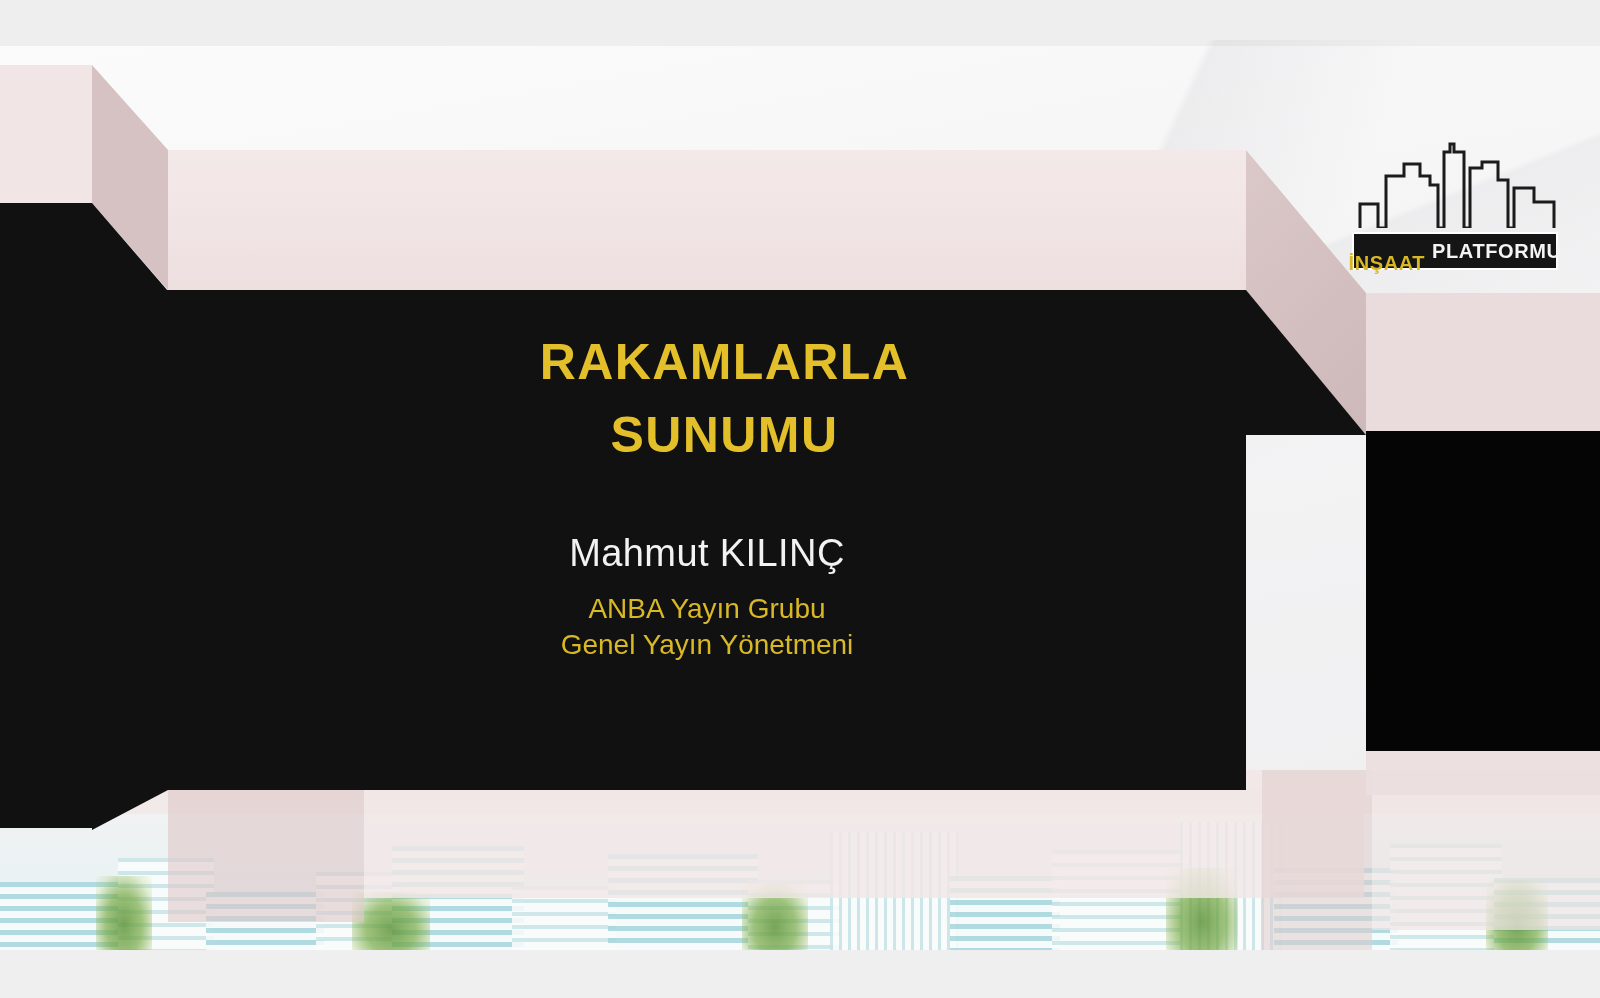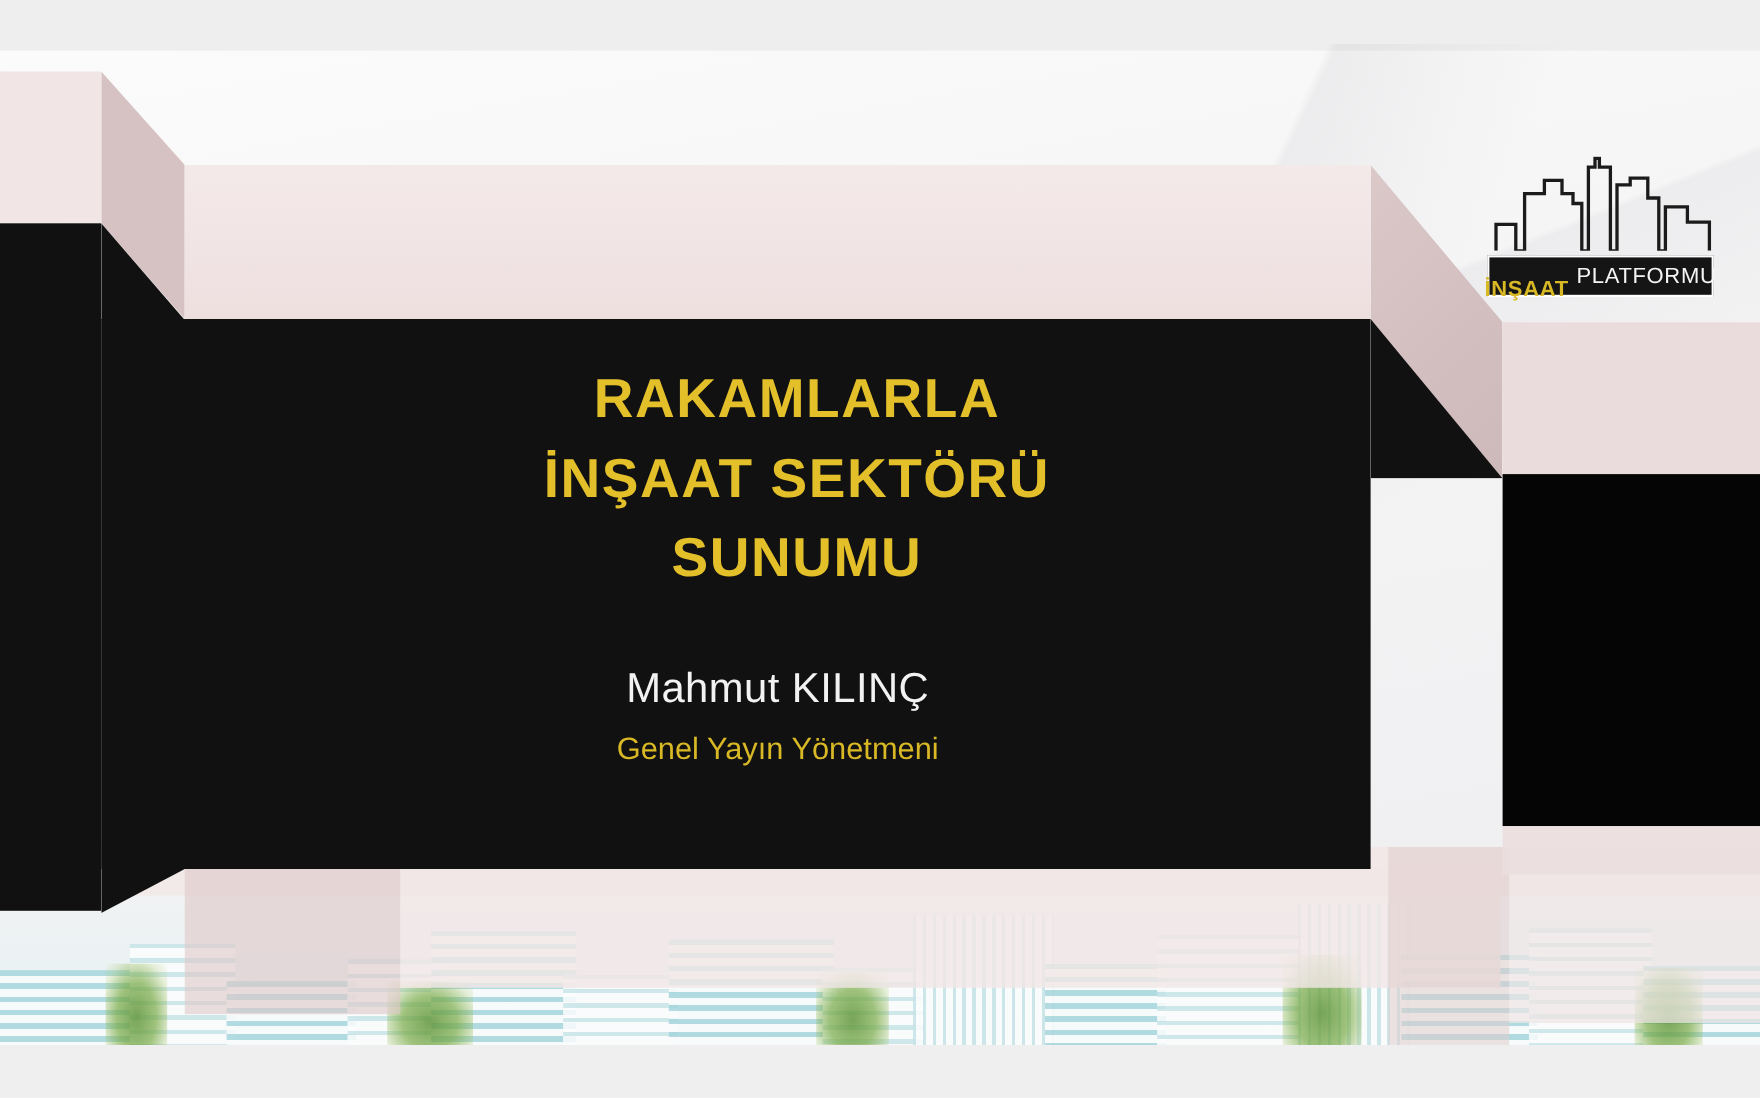--- a/index.html
+++ b/index.html
@@ -212,21 +212,21 @@
     box-sizing: border-box;
     display: flex;
     align-items: center;
     justify-content: center;
     gap: 7px;
   }
   #logo-word-1 {
     color: #d9b826; font-size: 20px; font-weight: 700; letter-spacing: 0.6px; margin-top: 25px;
   }
   #logo-word-2 {
-    color: #f4f4f4; font-size: 20px; font-weight: 400; letter-spacing: 0.6px;
+    color: #f4f4f4; font-size: 20px; font-weight: 700; letter-spacing: 0.6px;
   }
 </style>
 </head>
 <body>
 
 <div id="slide-root">
 
   <div class="layer" id="bg-top-gray"></div>
   <div class="layer" id="bg-light-field"></div>
   <div class="layer" id="bg-facet-a"></div>
@@ -275,27 +275,27 @@
   <div class="layer" id="slab-black-wedge-right"></div>
   <div class="layer" id="slab-right-col-pink"></div>
   <div class="layer" id="slab-right-col-black"></div>
   <div class="layer" id="slab-bottom-wedge"></div>
   <div class="layer" id="slab-lower-right-pink"></div>
 
   <div class="layer" id="text-block">
 
     <div id="title-group">
       <span class="tline">RAKAMLARLA</span>
-      <span class="tline">İNŞAAT SEKTÖRÜ</span>
       <span class="tline">SUNUMU</span>
     </div>
 
     <div id="presenter-group">
       <div id="presenter-name">Mahmut KILINÇ</div>
       <div id="presenter-org">
+        <span class="oline">ANBA Yayın Grubu</span>
         <span class="oline">Genel Yayın Yönetmeni</span>
       </div>
     </div>
 
   </div>
 
   <div class="layer" id="logo">
     <svg id="logo-skyline" viewBox="0 0 200 86">
       <polyline points="2,86 2,62 20,62 20,86 28,86 28,34 46,34 46,22 62,22 62,34 72,34 72,43 80,43 80,86 86,86 86,10 92,10 92,2 96,2 96,10 106,10 106,86 112,86 112,26 124,26 124,20 140,20 140,38 150,38 150,86 156,86 156,46 176,46 176,60 196,60 196,86" fill="none" stroke="#1b1b1b" stroke-width="3" stroke-linejoin="miter"></polyline>
     </svg>

